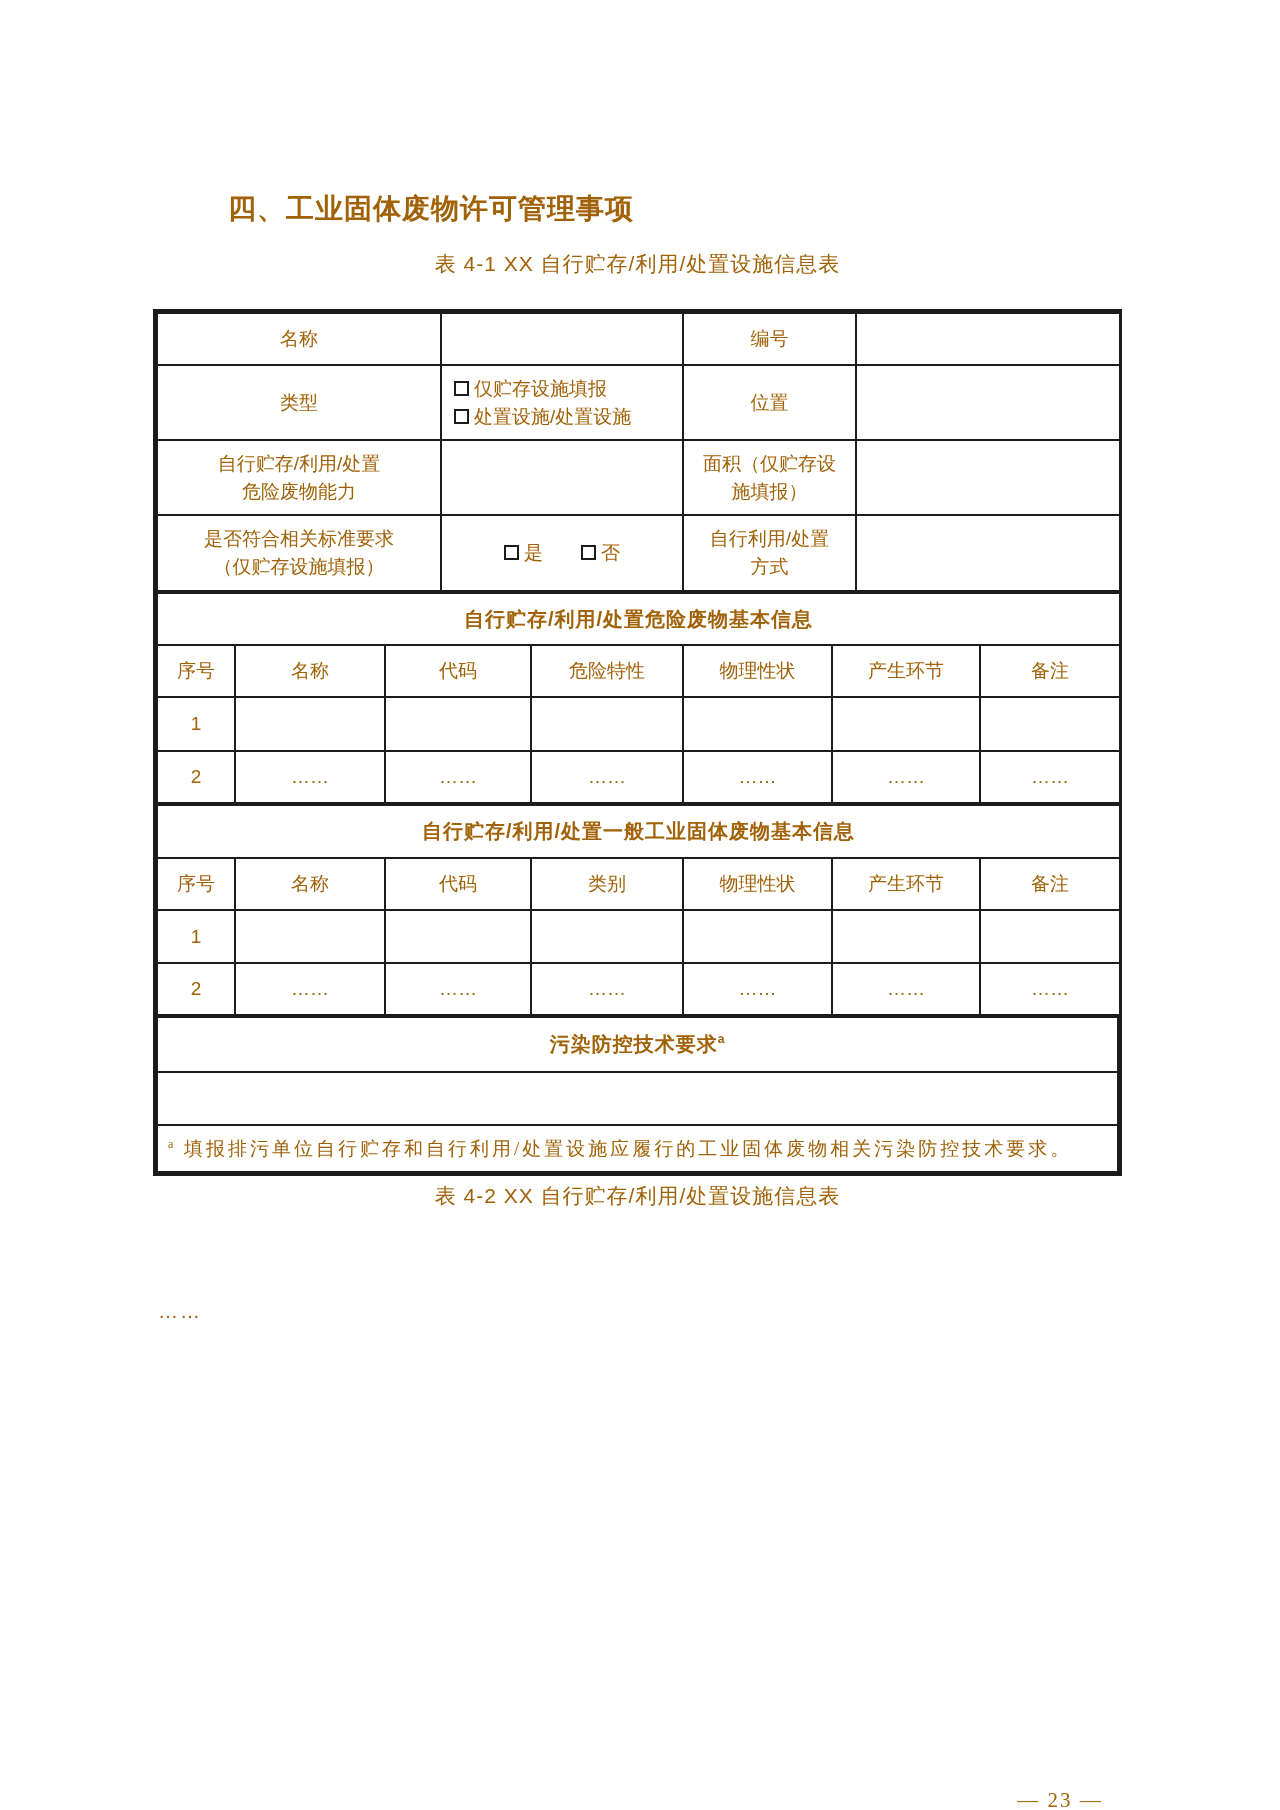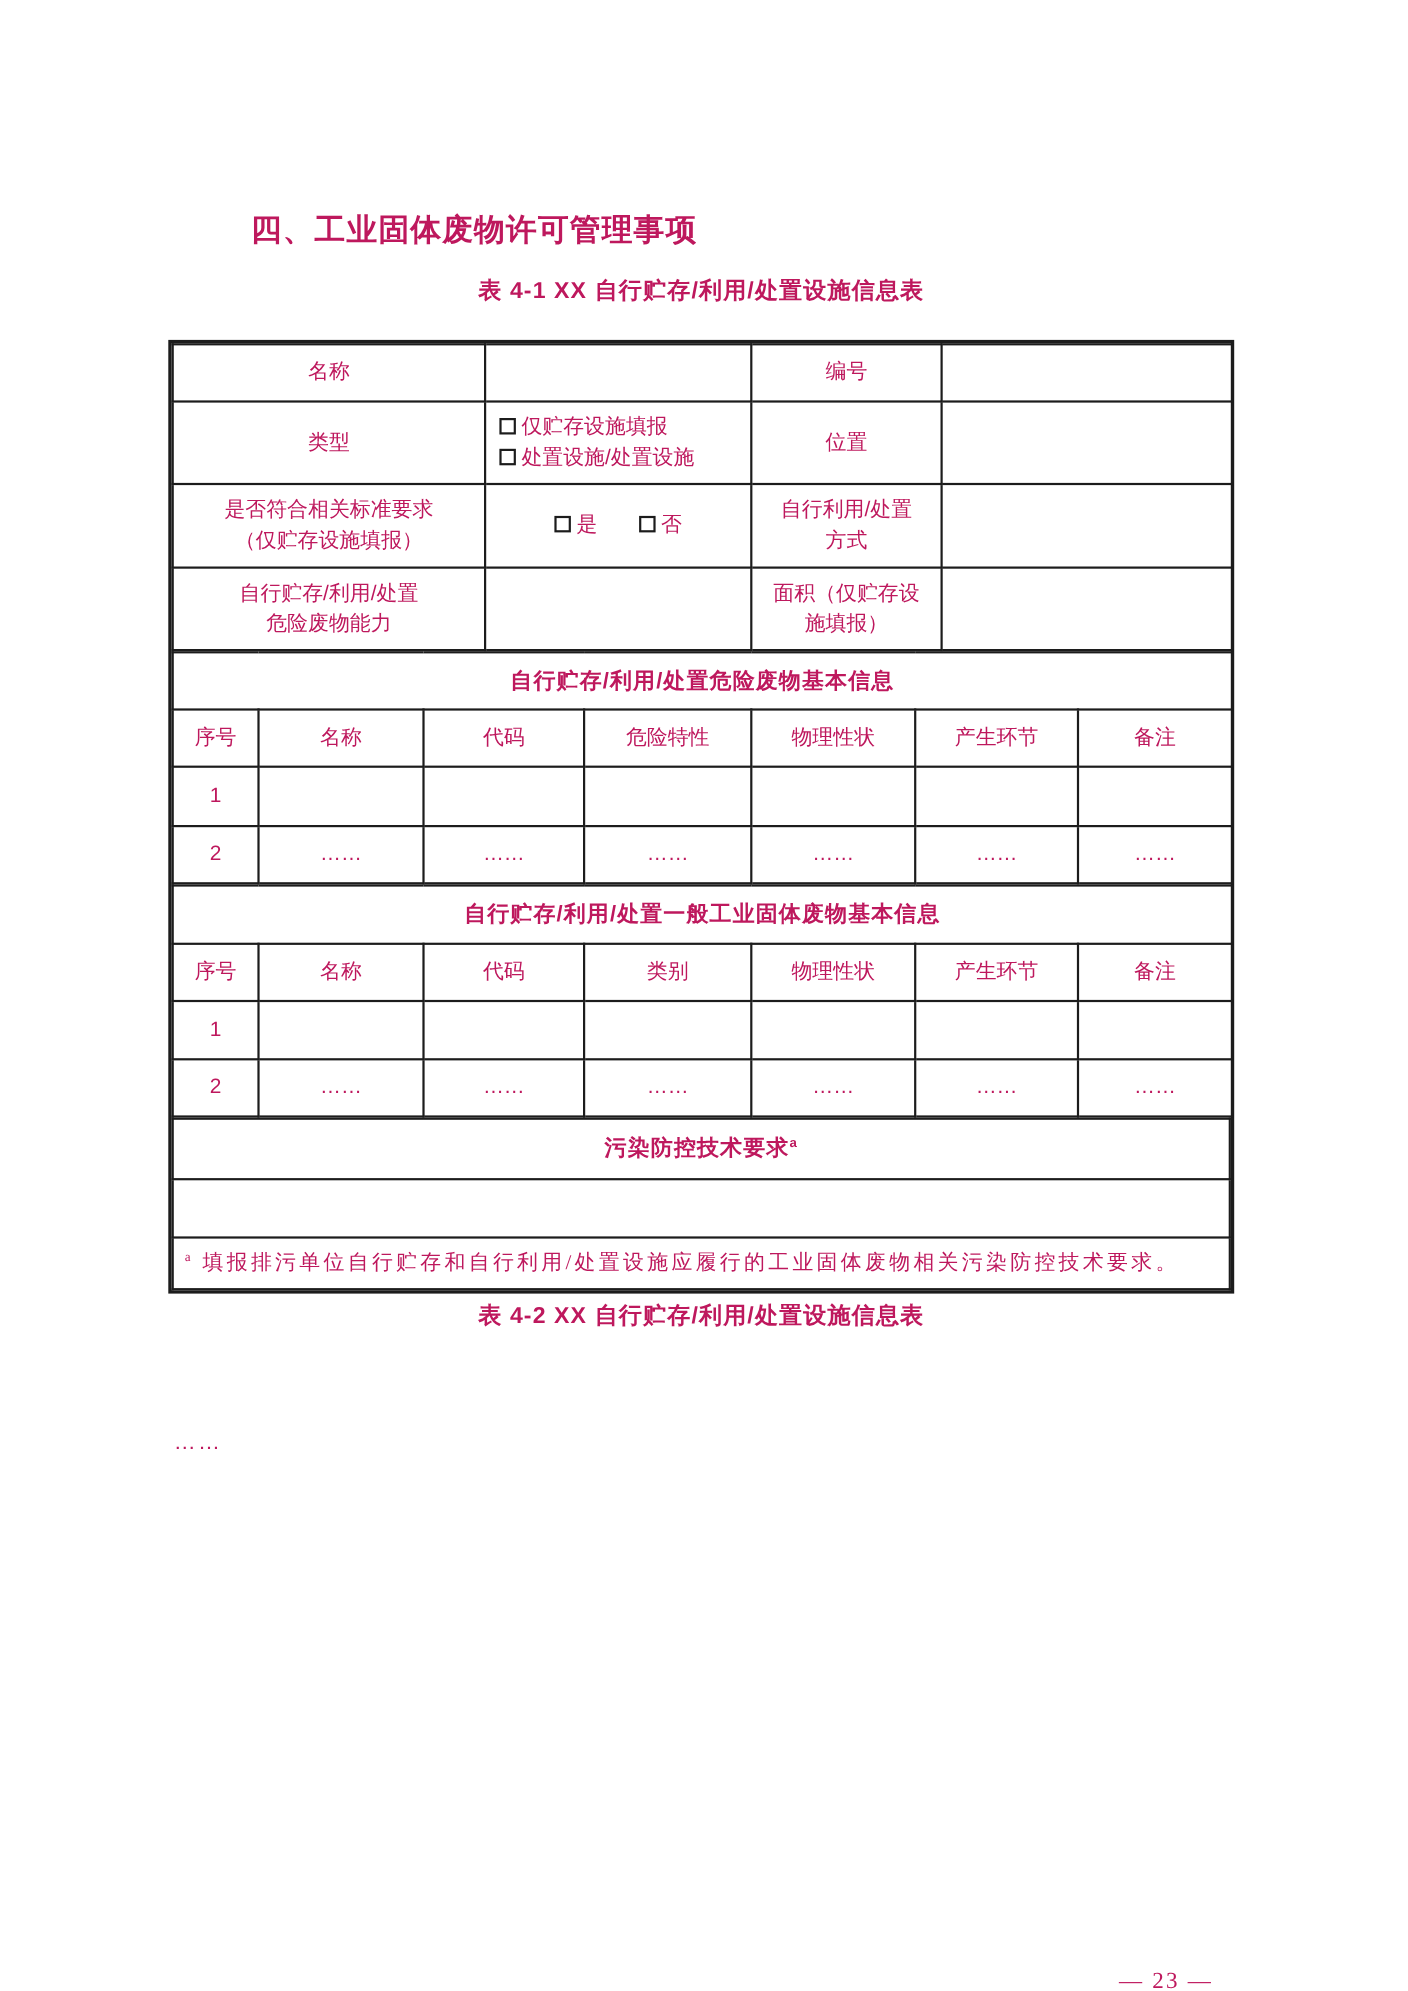--- a/index.html
+++ b/index.html
@@ -1,31 +1,31 @@
 <!DOCTYPE html>
 <html><head>
 <meta charset="utf-8">
 <style>
   html,body{margin:0;padding:0;background:#e8e8e8;}
   .page{
     position:relative;
     width:1280px;height:1810px;
     background:#ffffff;
     font-family:"Liberation Sans", sans-serif;
-    color:#be185d;
+    color:#a16207;
     overflow:hidden;
     margin:0 auto;
   }
   .heading{
     position:absolute;left:228px;top:190px;
     font-size:28px;font-weight:bold;letter-spacing:1px;
   }
   .tbl-title{
     position:absolute;left:153px;width:969px;
-    text-align:center;font-size:21px;font-weight:bold;letter-spacing:1px;
+    text-align:center;font-size:21px;font-weight:normal;letter-spacing:1px;
   }
   .tbl-title-1{top:250px;}
   .tbl-title-2{top:1182px;}
   .tbl-wrap{
     position:absolute;left:153px;top:309px;width:969px;
     border:3px solid #1c1c1c;
     box-sizing:border-box;
     background:#fff;
   }
   table{border-collapse:collapse;table-layout:fixed;width:100%;}
@@ -93,43 +93,43 @@
           <div>
             <span class="cb"></span><span>仅贮存设施填报</span>
           </div>
           <div>
             <span class="cb"></span><span>处置设施/处置设施</span>
           </div>
         </td>
         <td>位置</td>
         <td></td>
       </tr>
+      <tr style="height:75px">
+        <td>
+          <div>自行贮存/利用/处置</div>
+          <div>危险废物能力</div>
+        </td>
+        <td></td>
+        <td>
+          <div>面积（仅贮存设</div>
+          <div>施填报）</div>
+        </td>
+        <td></td>
+      </tr>
       <tr style="height:76px">
         <td>
           <div>是否符合相关标准要求</div>
           <div>（仅贮存设施填报）</div>
         </td>
         <td>
           <span class="cb"></span><span>是</span><span class="yn-gap"></span><span class="cb"></span><span>否</span>
         </td>
         <td>
           <div>自行利用/处置</div>
           <div>方式</div>
-        </td>
-        <td></td>
-      </tr>
-      <tr style="height:75px">
-        <td>
-          <div>自行贮存/利用/处置</div>
-          <div>危险废物能力</div>
-        </td>
-        <td></td>
-        <td>
-          <div>面积（仅贮存设</div>
-          <div>施填报）</div>
         </td>
         <td></td>
       </tr>
     </tbody>
       </table>
 
     <table>
       <colgroup>
           <col style="width:78px">
           <col style="width:150px">

